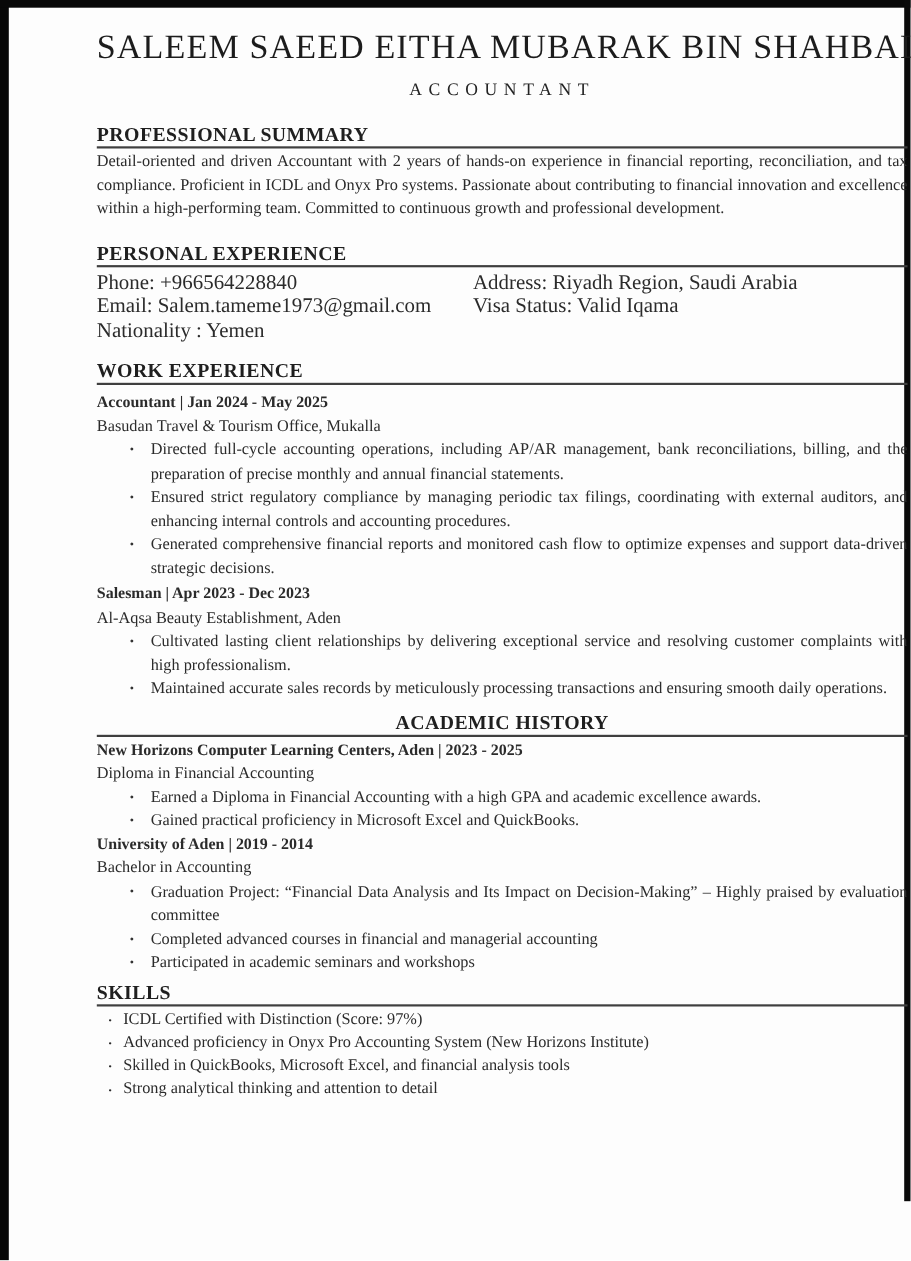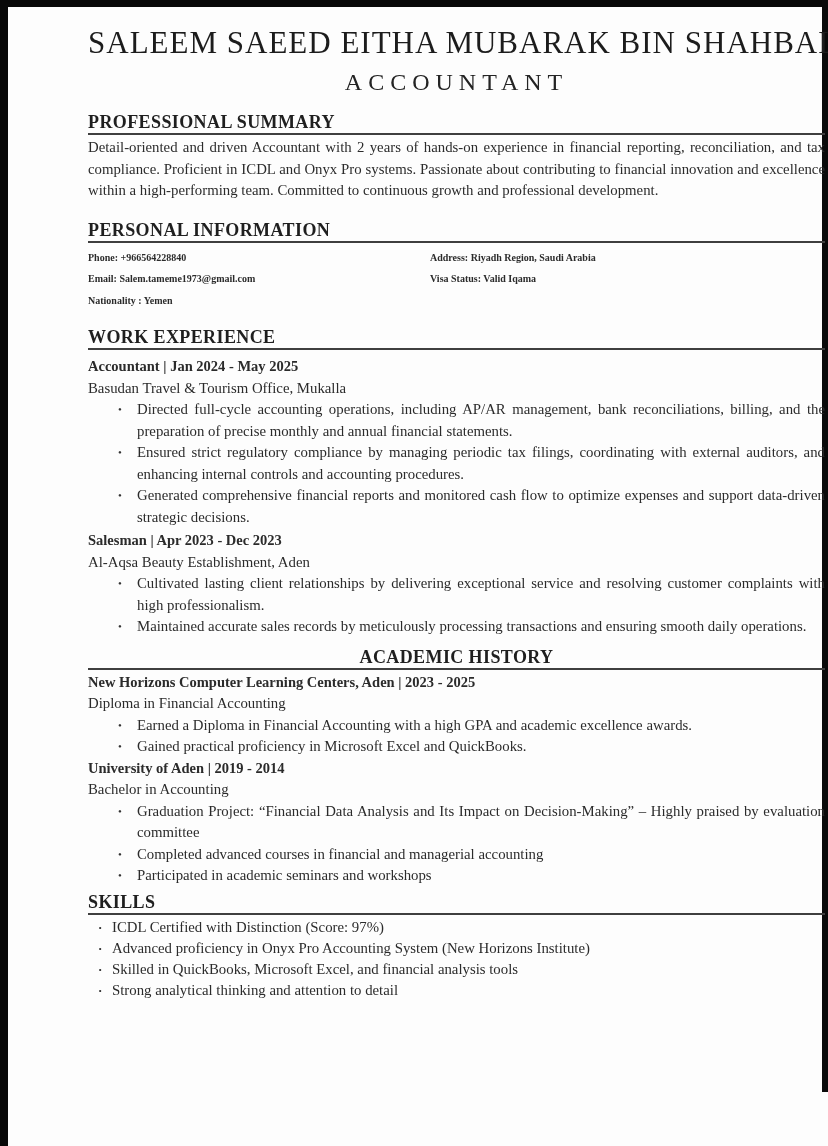--- a/index.html
+++ b/index.html
@@ -25,21 +25,21 @@
     margin-top: 18px;
     text-align: center;
     font-size: 31px; line-height: 36px;
     letter-spacing: 1px;
     color: #1c1c1c;
     white-space: nowrap;
   }
   .role {
     margin-top: 9px;
     text-align: center;
-    font-size: 24px; line-height: 24px;
+    font-size: 16px; line-height: 24px;
     letter-spacing: 6px;
     color: #242424;
   }
   .sec-head {
     font-size: 18px; line-height: 22px;
     font-weight: bold;
     letter-spacing: 0.4px;
     color: #1f1f1f;
     border-bottom: 2.5px solid #3f3f3f;
     padding-bottom: 0;
@@ -50,21 +50,21 @@
   .mt-s4 { margin-top: 8px; text-align: center; }
   .mt-s5 { margin-top: 4px; }
   .summary {
     margin-top: 2px;
     font-size: 14.8px; line-height: 21.5px;
     text-align: justify;
   }
   .pinfo {
     margin-top: 4px;
     display: flex;
-    font-size: 10px; line-height: 21.5px; font-weight: bold;
+    font-size: 19px; line-height: 21.5px;
   }
   .pinfo-left { width: 342px; flex: none; }
   .pinfo-right { flex: 1; }
   .entry { margin-top: 6px; font-size: 14.8px; line-height: 21.5px; }
   .entry.tight { margin-top: 2px; }
   .entry.flush { margin-top: 0; }
   .entry-title { font-weight: bold; font-size: 14.5px; }
   .blist { }
   .bitem { display: flex; }
   .bmark {
@@ -94,21 +94,21 @@
   <div class="frame-right"></div>
 
   <div class="page">
 
     <div class="name">SALEEM SAEED EITHA MUBARAK BIN SHAHBAL</div>
     <div class="role">ACCOUNTANT</div>
 
     <div class="sec-head mt-s1">PROFESSIONAL SUMMARY</div>
     <div class="summary">Detail-oriented and driven Accountant with 2 years of hands-on experience in financial reporting, reconciliation, and tax compliance. Proficient in ICDL and Onyx Pro systems. Passionate about contributing to financial innovation and excellence within a high-performing team. Committed to continuous growth and professional development.</div>
 
-    <div class="sec-head mt-s2">PERSONAL INFORMATION</div>
+    <div class="sec-head mt-s2">PERSONAL EXPERIENCE</div>
     <div class="pinfo">
       <div class="pinfo-left">
         <div>Phone: +966564228840</div>
         <div>Email: Salem.tameme1973@gmail.com</div>
         <div>Nationality : Yemen</div>
       </div>
       <div class="pinfo-right">
         <div>Address: Riyadh Region, Saudi Arabia</div>
         <div>Visa Status: Valid Iqama</div>
       </div>

